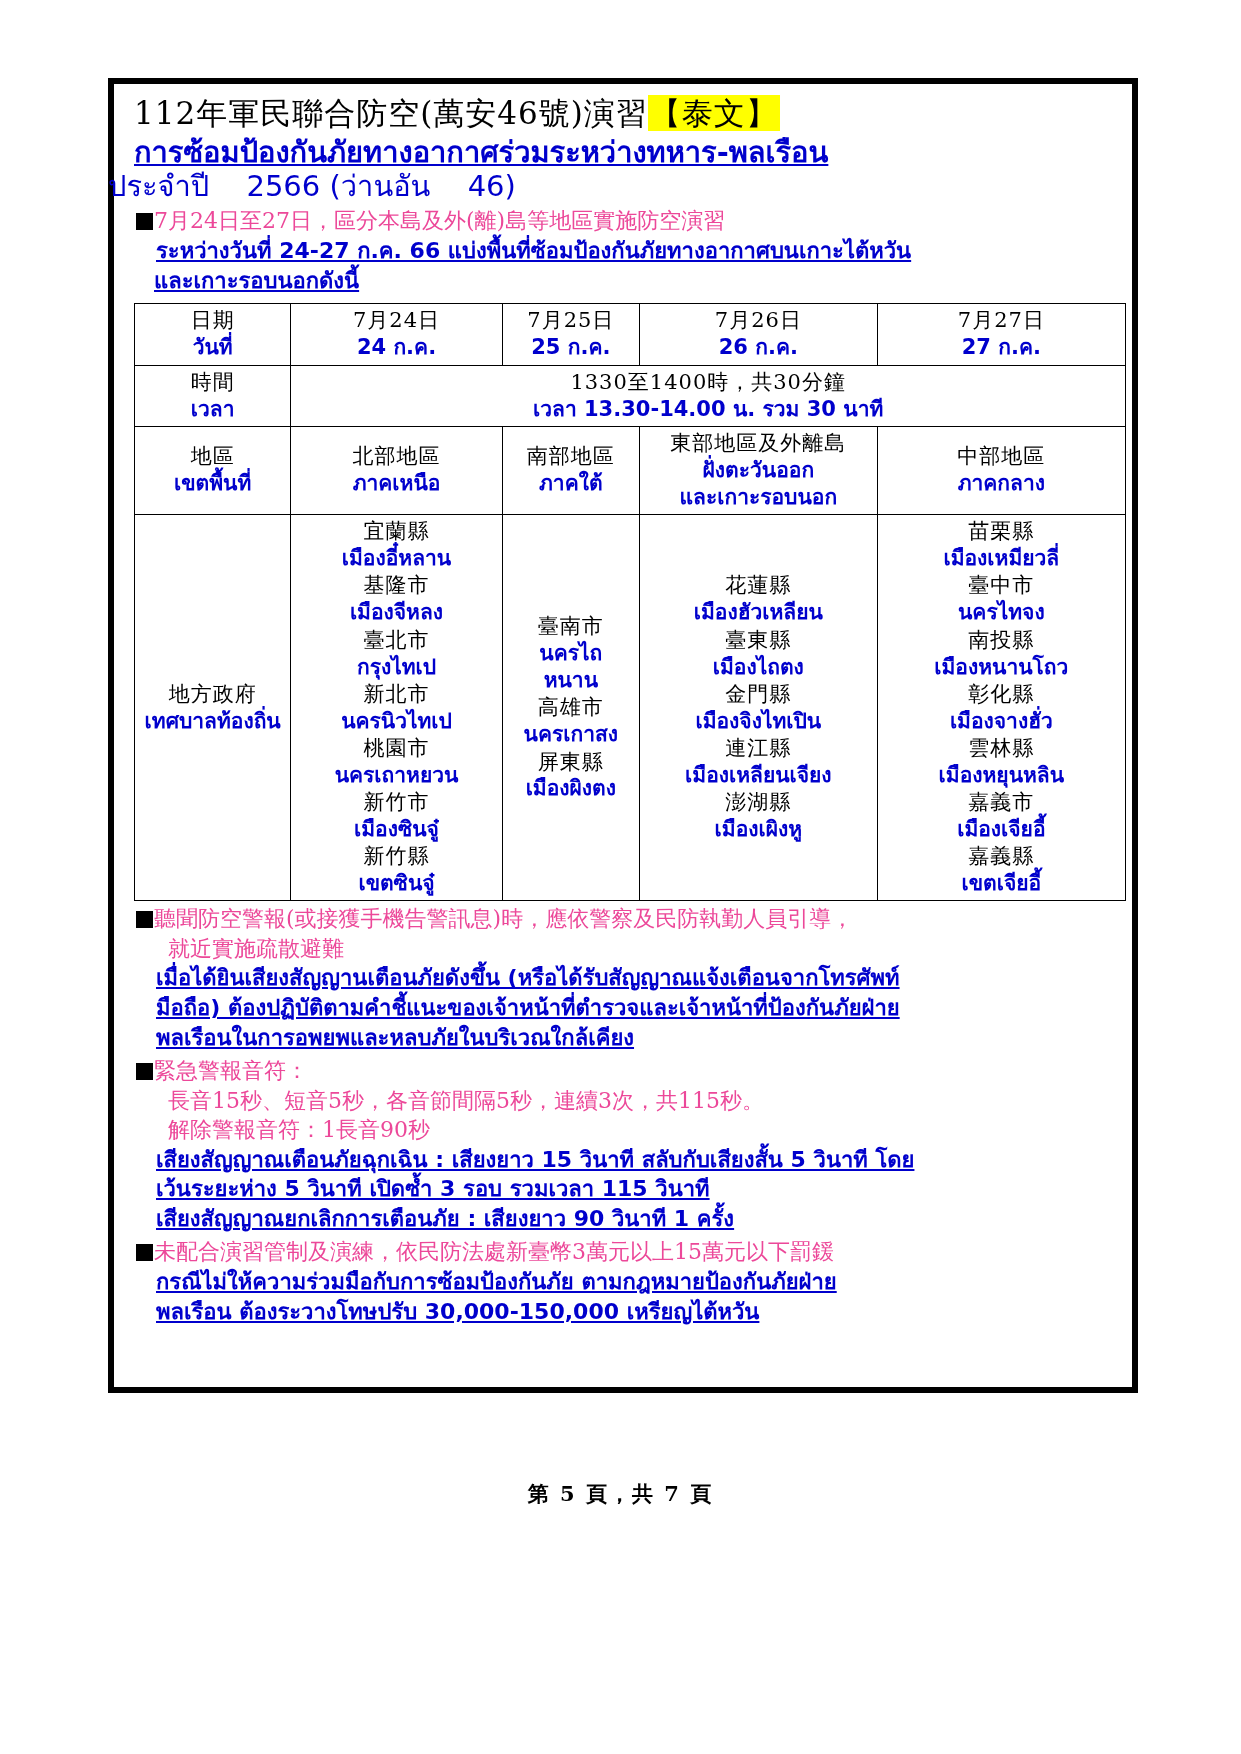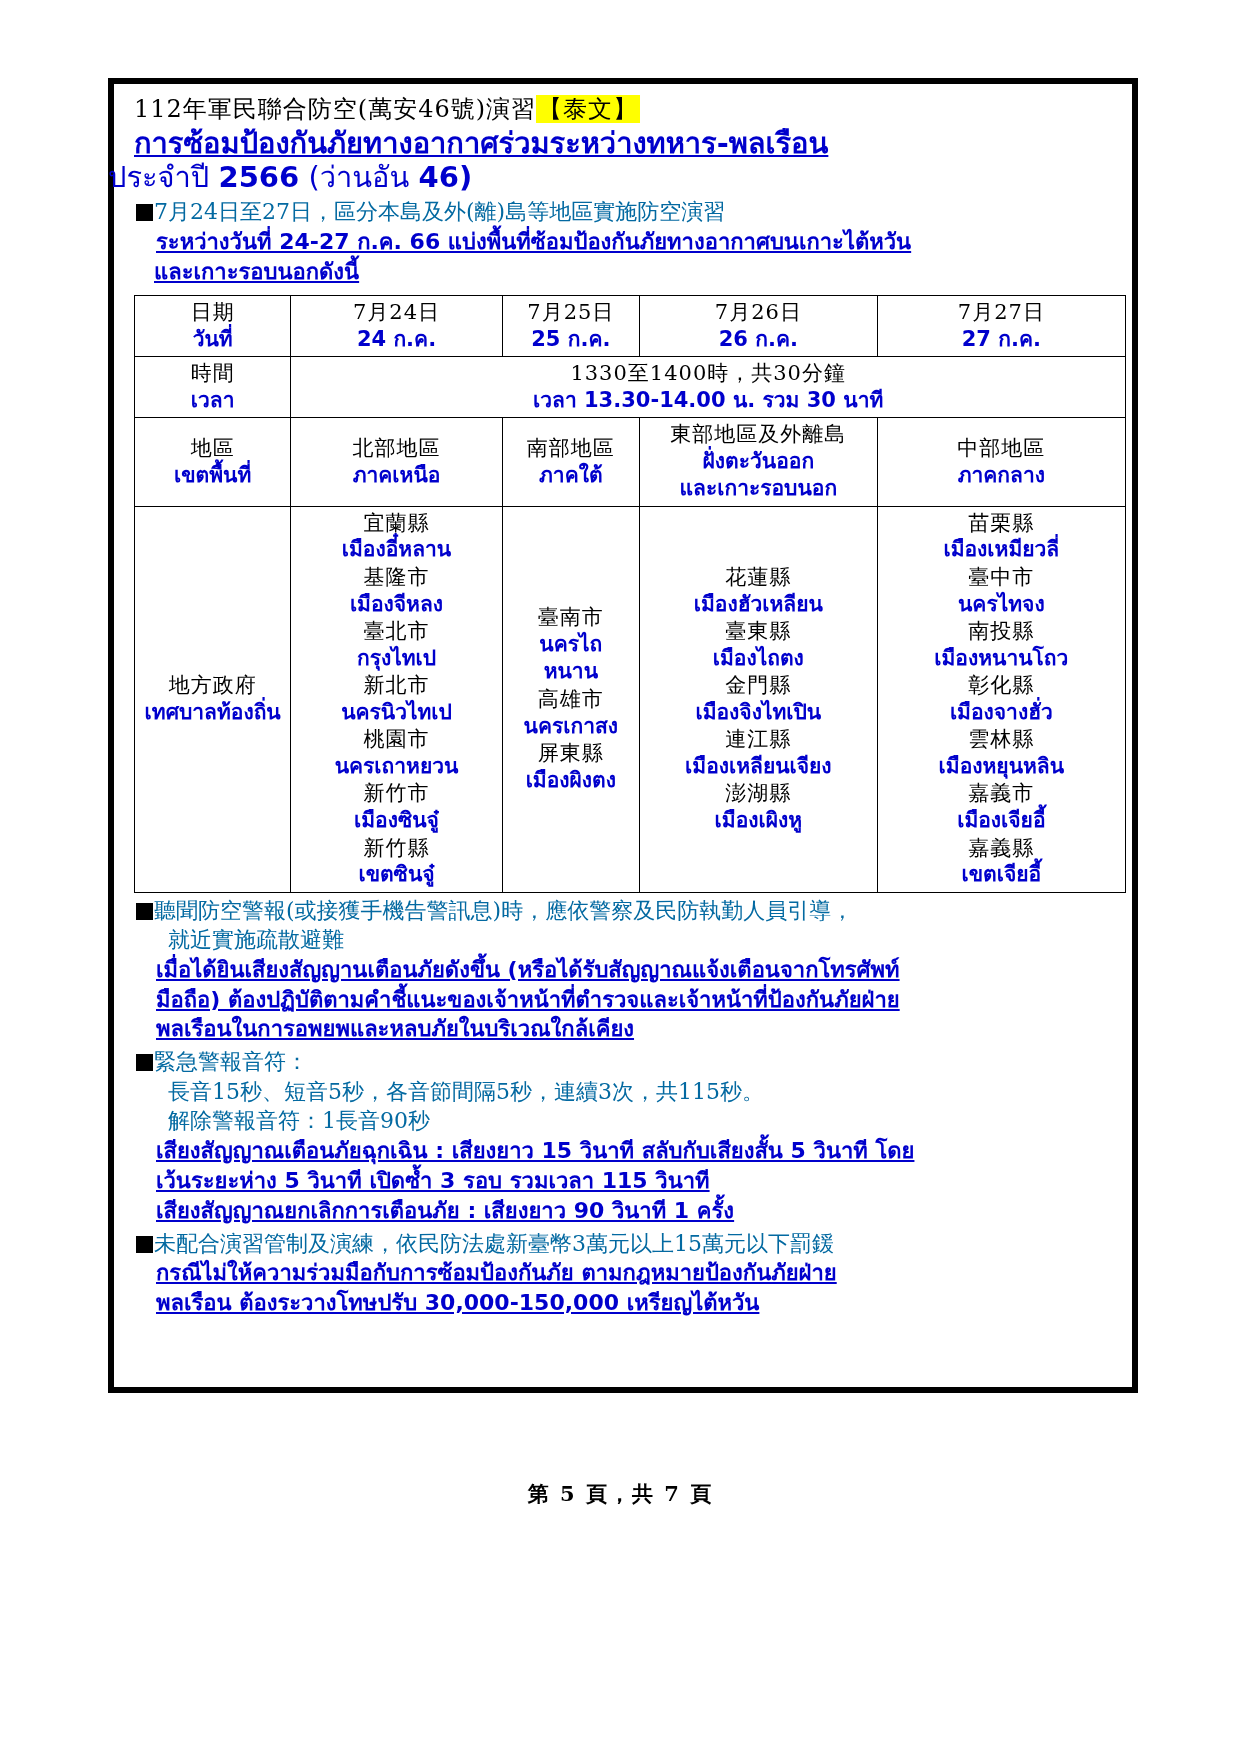--- a/index.html
+++ b/index.html
@@ -38,21 +38,21 @@
     position: absolute;
     left: 10px;
     top: 6px;
     width: 1004px;
     right: 4px;
   }
 
   
   .title-cn {
     font-family: "DejaVu Serif", "Liberation Serif", serif;
-    font-size: 24px;
+    font-size: 31px;
     color: #000000;
     letter-spacing: 1px;
     line-height: 1.25;
     white-space: nowrap;
     margin: 4px 0 0 10px;
   }
   .hl {
     background: #ffff00;
     padding: 0 2px;
   }
@@ -72,40 +72,40 @@
     font-family: "DejaVu Sans", "Liberation Sans", sans-serif;
     font-size: 29px;
     color: #0000cc;
     line-height: 1.18;
     margin: 0;
     padding-left: 0px;
     margin-left: -16px;
     white-space: nowrap;
   }
   .title-th-2 b { font-weight: normal; }
-  .title-th-2 .num { font-weight: bold; }
+  .title-th-2 .num { font-weight: normal; margin-left: 28px; }
 
   
   .bullet-row {
     display: flex;
     align-items: flex-start;
     margin: 3px 0 0 12px;
   }
   .bullet-sq {
     width: 17px;
     height: 17px;
     background: #000000;
     flex: 0 0 auto;
     margin-top: 7px;
     margin-right: 1px;
   }
   .cn-line {
     font-family: "DejaVu Serif", "Liberation Serif", serif;
     font-size: 22px;
-    color: #0369a1;
+    color: #ec4899;
     line-height: 1.34;
     letter-spacing: 0px;
   }
   .th-line {
     font-family: "DejaVu Sans", "Liberation Sans", sans-serif;
     font-size: 22px;
     font-weight: bold;
     color: #0000cc;
     line-height: 1.36;
     margin-left: 32px;

